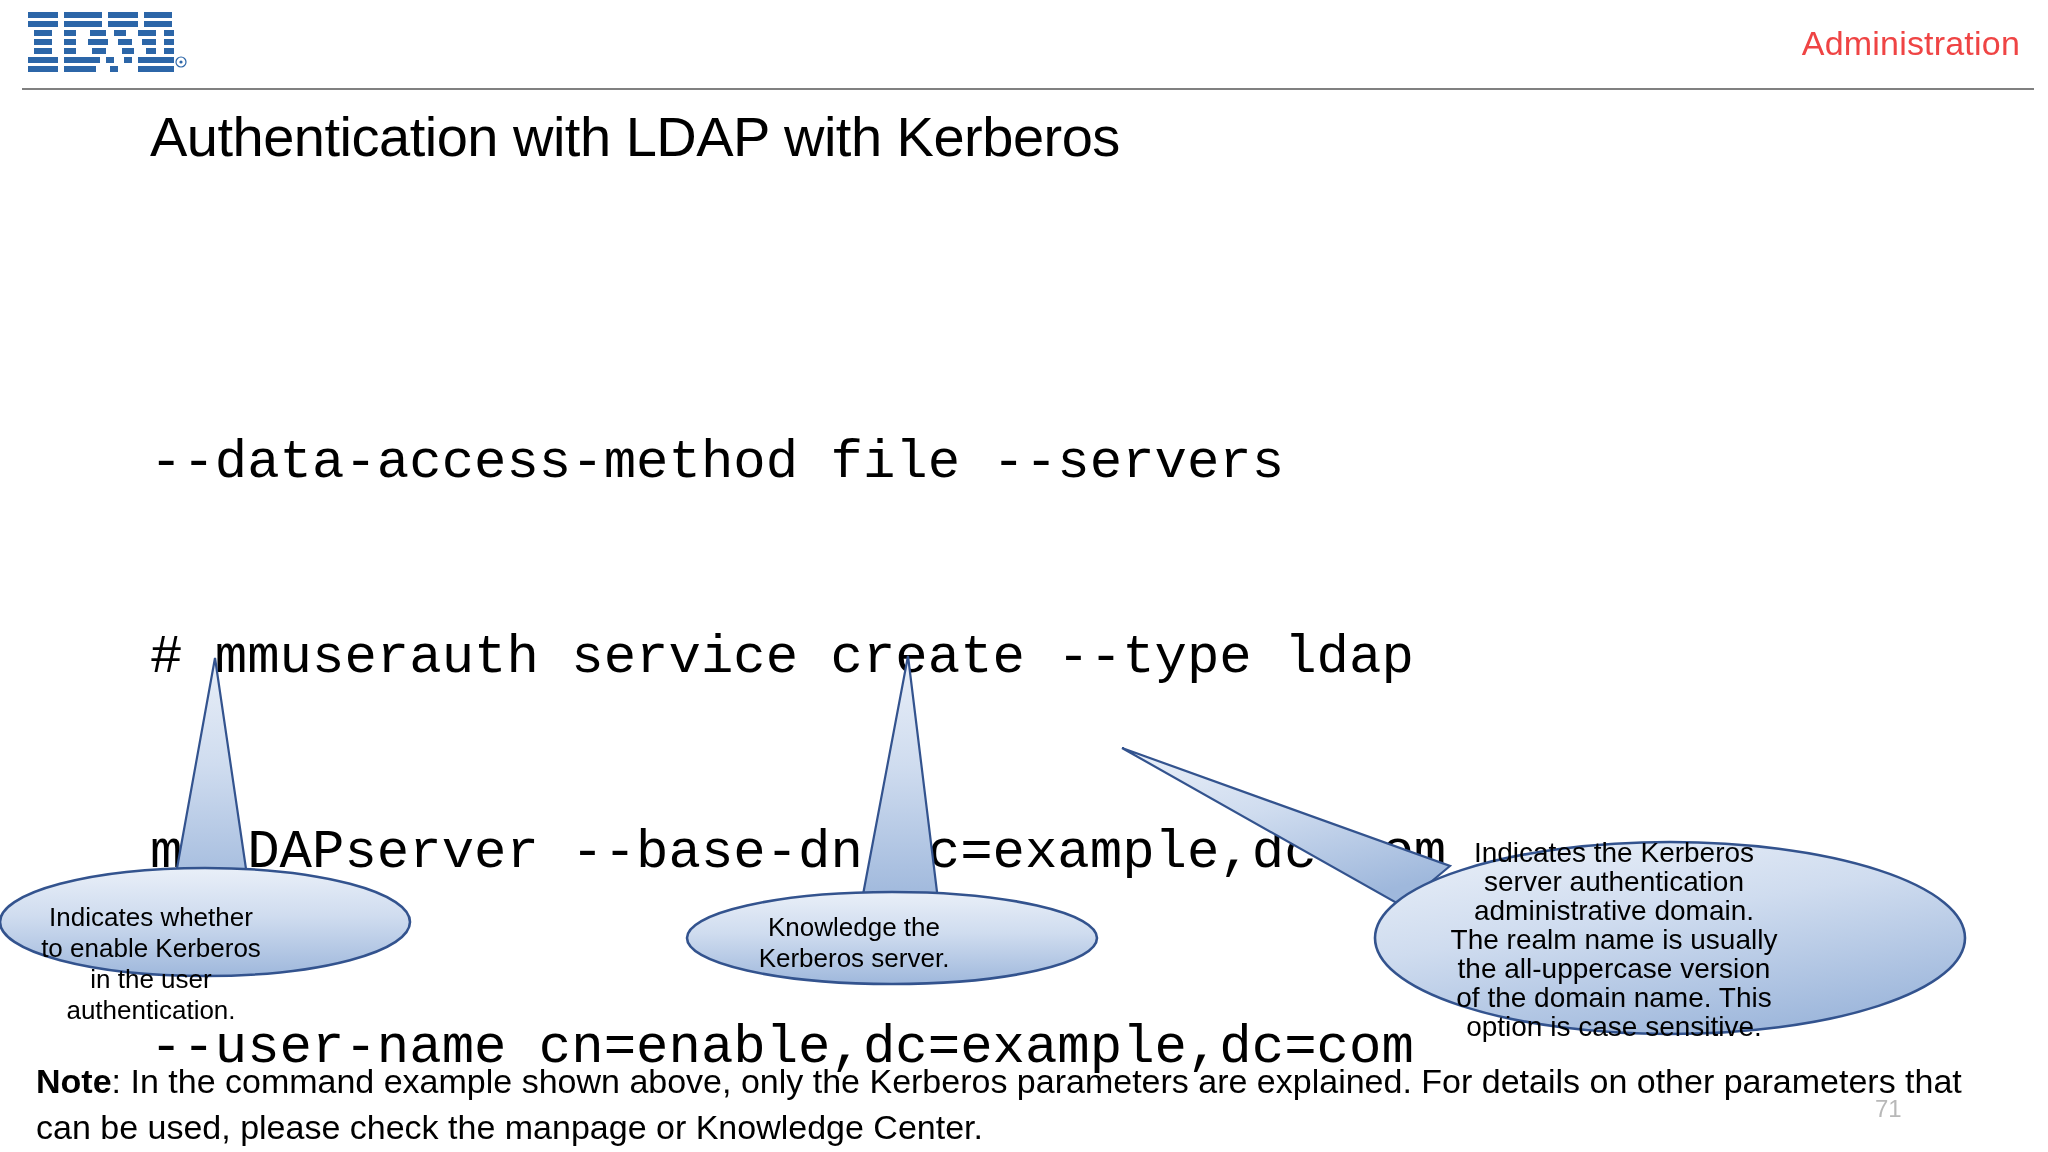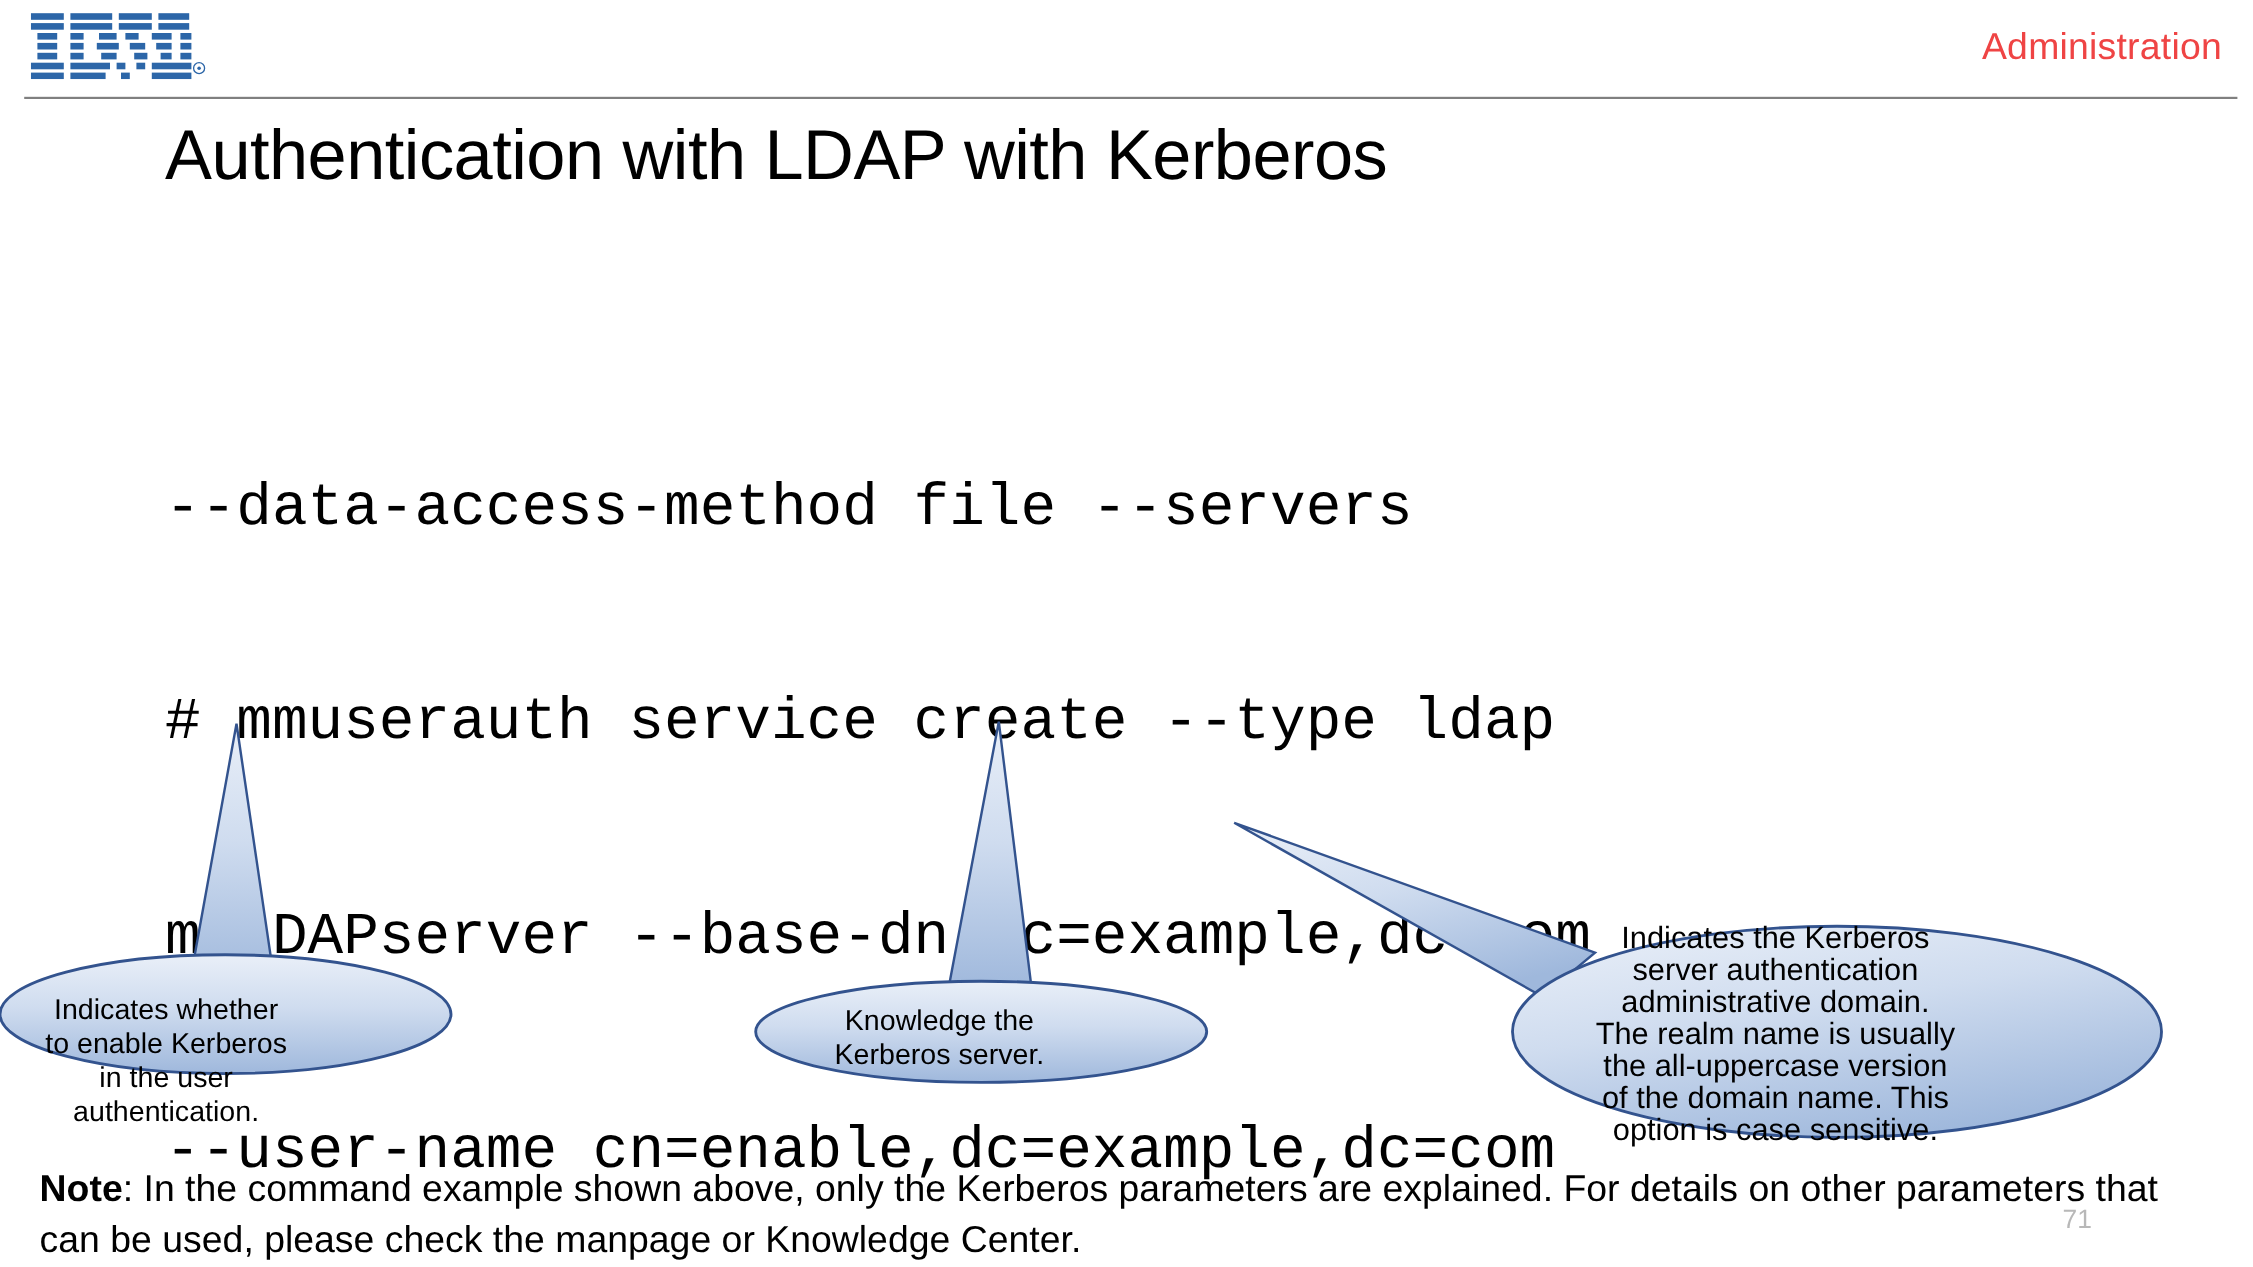--- a/index.html
+++ b/index.html
@@ -46,21 +46,21 @@
     width: 2012px;
     height: 2px;
     background: #808080;
   }
 
   
   #slide-title {
     position: absolute;
     left: 150px;
     top: 108px;
-    font-size: 64px;
+    font-size: 56px;
     font-weight: 400;
     color: #000000;
     letter-spacing: -0.5px;
     white-space: nowrap;
     line-height: 1.05;
   }
 
   
   #command-block {
     position: absolute;

